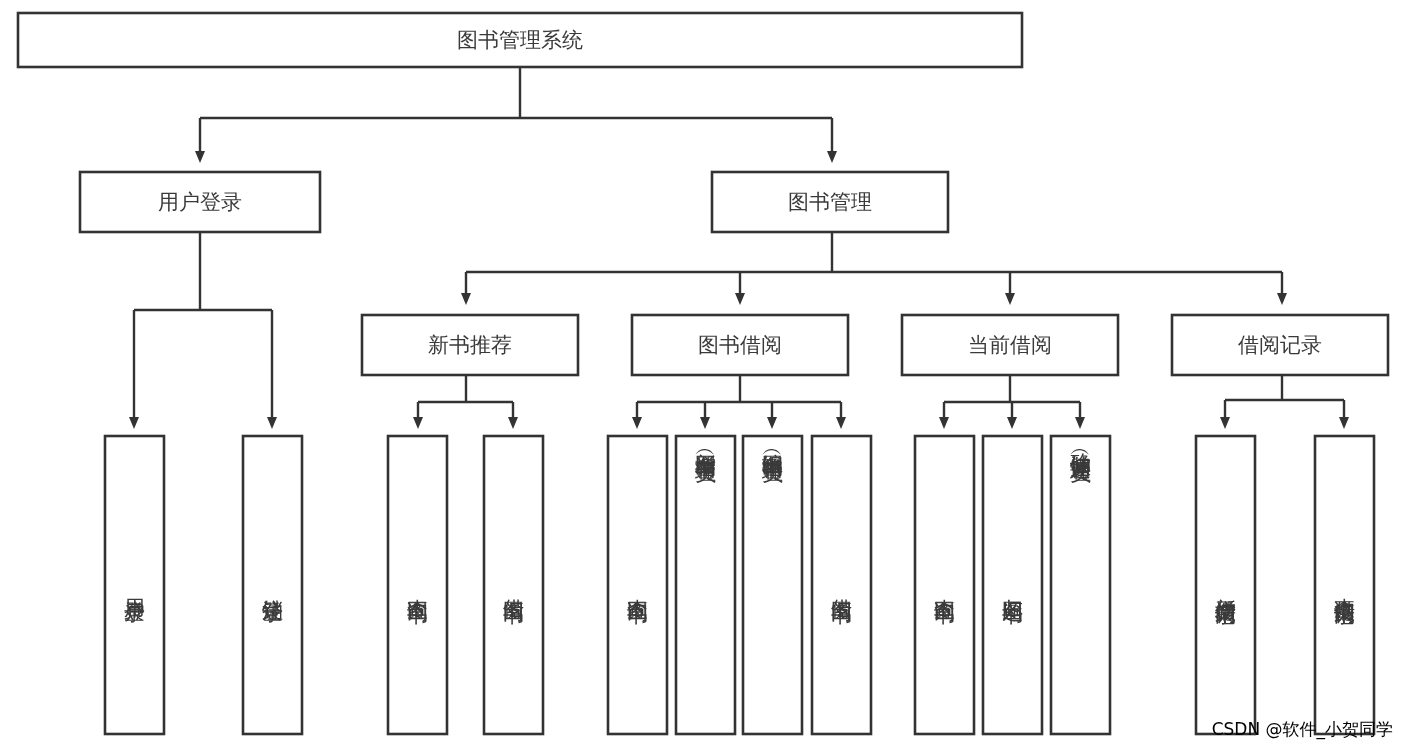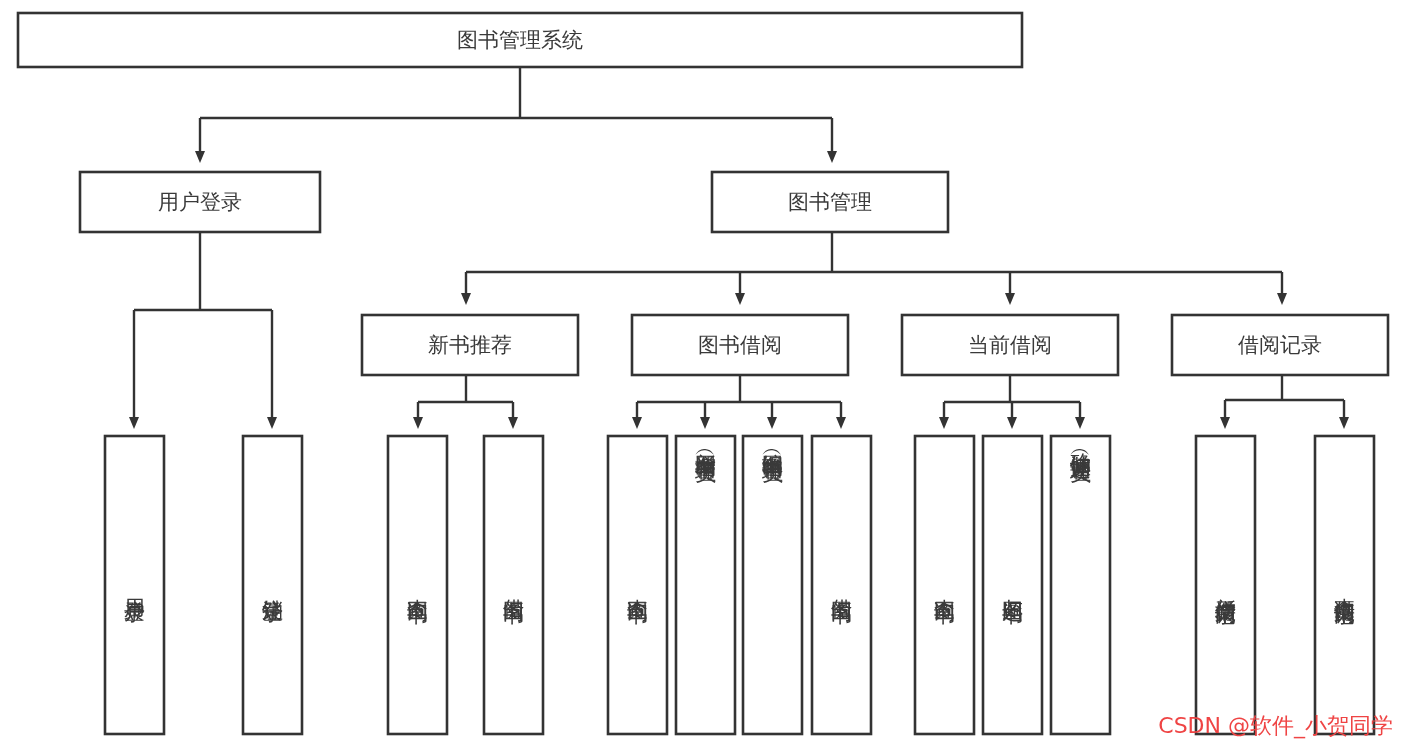--- a/index.html
+++ b/index.html
@@ -62,22 +62,22 @@
     line-height: 1.15;
     color: #3a3a3a;
     letter-spacing: 1.5px;
     white-space: nowrap;
   }
   .watermark {
     position: absolute;
     right: 12px;
     bottom: 6px;
     font-family: "DejaVu Sans", "Liberation Sans", sans-serif;
-    font-size: 22px;
-    color: #ef4444;
+    font-size: 17px;
+    color: #000000;
     white-space: nowrap;
   }
 </style>
 </head>
 <body>
 
 <div id="diagram-root">
 
   <svg class="canvas" viewBox="0 0 1405 747" xmlns="http://www.w3.org/2000/svg">
 

